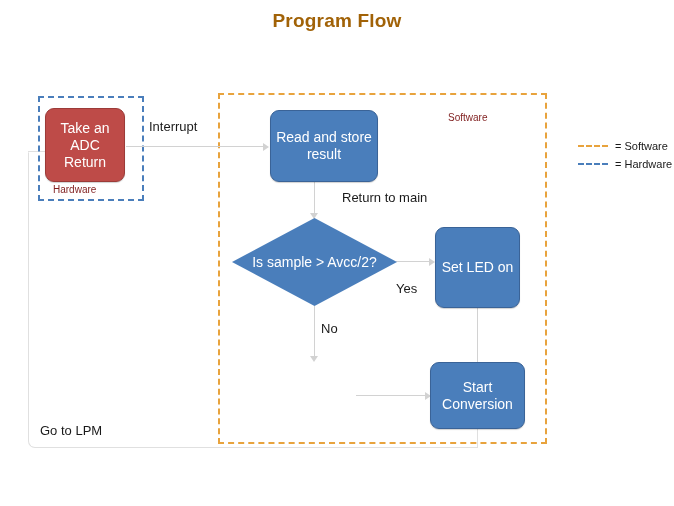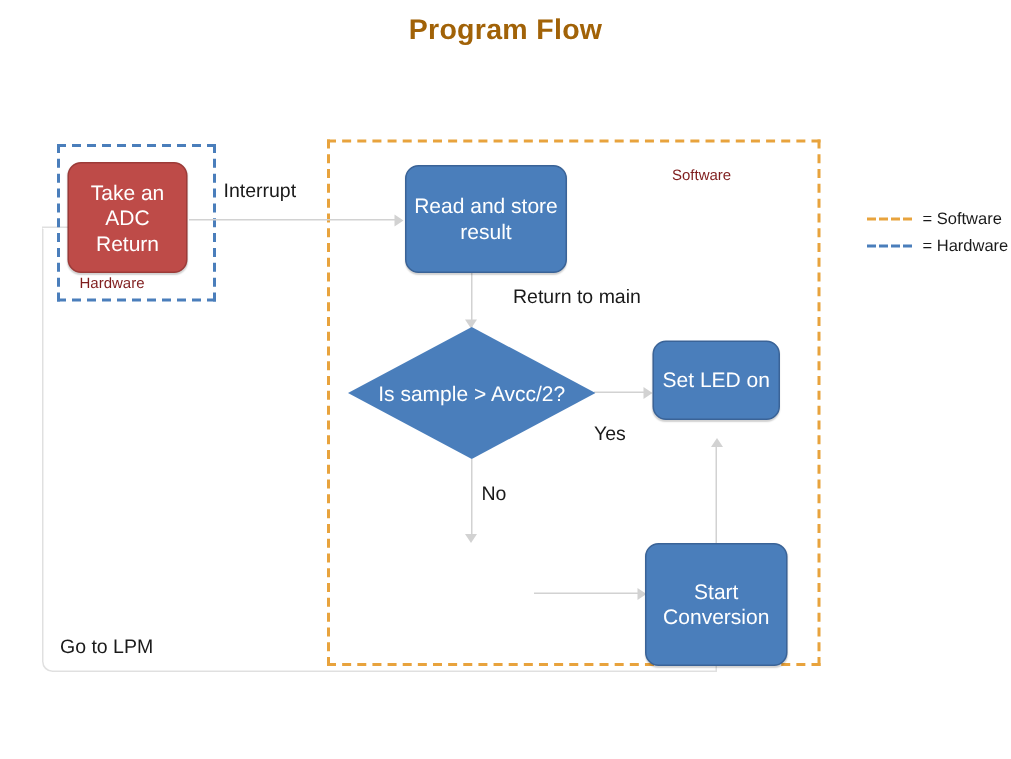--- a/index.html
+++ b/index.html
@@ -47,23 +47,23 @@
   .node-red{
     background:#BE4B48;border:1px solid #9C3B38;
     box-shadow:0 1px 1px rgba(0,0,0,.18);
   }
   .node-blue{
     background:#4A7EBB;border:1px solid #3A6397;
     box-shadow:0 1px 1px rgba(0,0,0,.18);
   }
   .n-adc        {left:45px; top:108px; width:80px;  height:74px;}
   .n-read       {left:270px;top:110px; width:108px;  height:72px;}
-  .n-led-on     {left:435px;top:227px; width:85px;  height:53px;}
+  .n-led-on     {left:435px;top:227px; width:85px;  height:81px;}
   .n-led-off    {left:271px;top:362px; width:85px;  height:67px;}
-  .n-start-conv {left:430px;top:362px; width:95px;  height:82px;}
+  .n-start-conv {left:430px;top:362px; width:95px;  height:67px;}
 
   
   .diamond-wrap{
     position:absolute;left:232px;top:218px;width:165px;height:88px;
   }
   .diamond-shape{
     position:absolute;inset:0;
     background:#4A7EBB;
     clip-path:polygon(50% 0%,100% 50%,50% 100%,0% 50%);
   }

